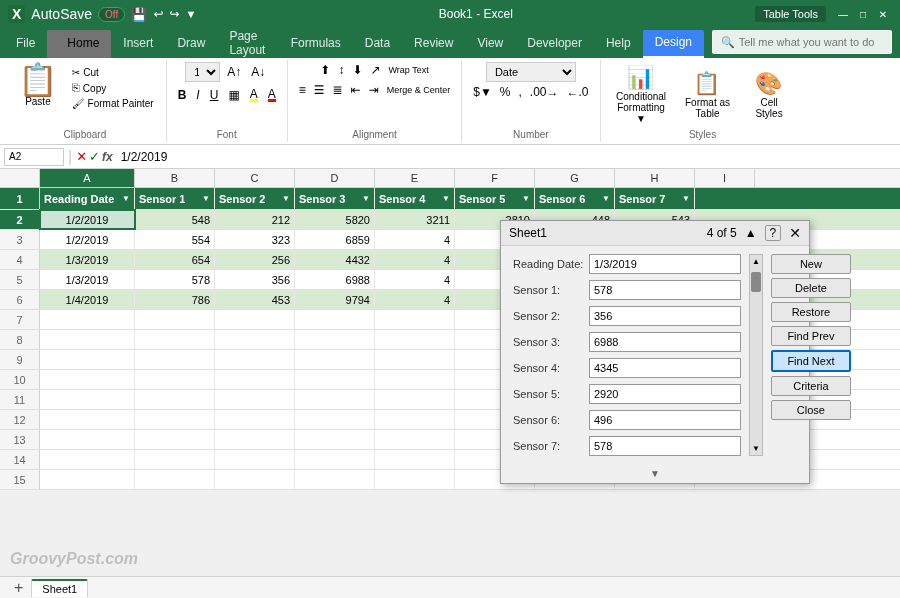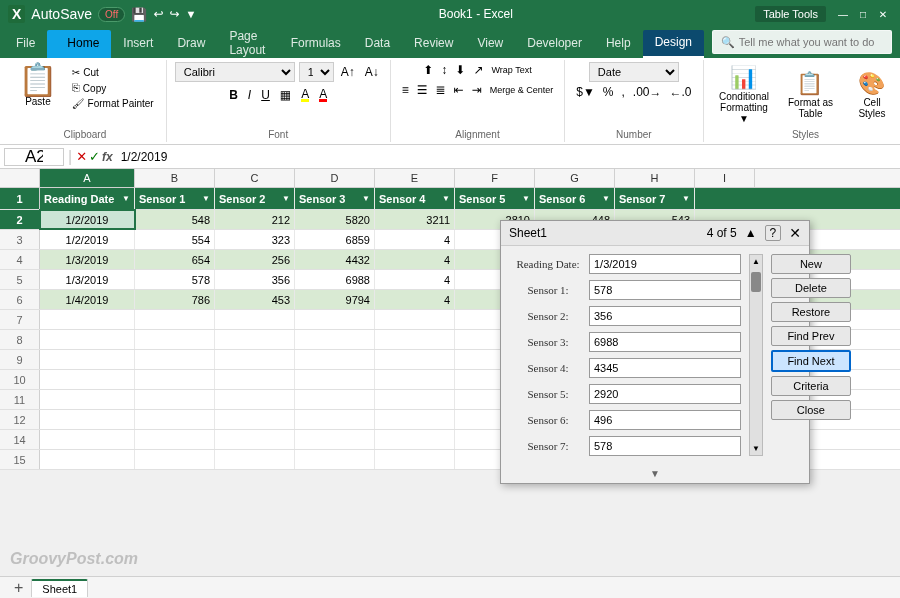--- a/index.html
+++ b/index.html
@@ -14,21 +14,21 @@
       align-items: center;
       padding: 0 8px;
       justify-content: space-between;
     }
     .title-bar-left { display: flex; align-items: center; gap: 6px; font-size: 11px; }
     .title-bar-center { font-size: 12px; font-weight: 500; }
     .autosave-toggle { background: #1a5c38; border: 1px solid #4a9a6a; border-radius: 10px; padding: 1px 6px; font-size: 10px; color: #aaffaa; }
     .window-controls { display: flex; gap: 2px; }
     .win-btn { width: 18px; height: 18px; display: flex; align-items: center; justify-content: center; font-size: 10px; cursor: pointer; border-radius: 2px; }
     .ribbon-tab { padding: 4px 12px 6px; font-size: 12px; cursor: pointer; color: rgba(255,255,255,0.85); border-radius: 2px 2px 0 0; height: 28px; display: flex; align-items: center; }
-    .ribbon-tab.active { background: #0ea5e9; color: #000; font-weight: 500; padding-left: 20px; }
+    .ribbon-tab.active { background: #737373; color: #000; font-weight: 500; padding-left: 20px; }
     .ribbon-content { background: white; display: flex; padding: 4px 8px; gap: 0; min-height: 80px; align-items: stretch; }
     .ribbon-group { display: flex; flex-direction: column; align-items: center; padding: 2px 8px; border-right: 1px solid #e0e0e0; min-width: fit-content; }
     .ribbon-group:last-child { border-right: none; }
     .ribbon-group-label { font-size: 10px; color: #666; margin-top: auto; padding-top: 2px; }
     .ribbon-group-content { display: flex; align-items: center; gap: 4px; flex: 1; }
     .small-btn { font-size: 10px; padding: 1px 4px; cursor: pointer; border-radius: 2px; display: flex; align-items: center; gap: 3px; white-space: nowrap; }
 
     
     .font-row { display: flex; align-items: center; gap: 4px; margin-bottom: 2px; }
     .font-select { border: 1px solid #ccc; padding: 1px 4px; font-size: 11px; width: 120px; height: 20px; }
@@ -36,21 +36,21 @@
     .icon-btn { border: none; background: none; cursor: pointer; padding: 1px 3px; font-size: 12px; border-radius: 2px; }
 
     
     .align-row { display: flex; gap: 2px; margin-bottom: 2px; }
 
     
     .number-dropdown { border: 1px solid #ccc; width: 90px; height: 20px; font-size: 11px; padding: 1px 4px; }
 
     
     .formula-bar { background: white; border-bottom: 1px solid #d0d0d0; display: flex; align-items: center; height: 24px; padding: 0 4px; gap: 4px; }
-    .cell-ref { border: 1px solid #ccc; width: 60px; height: 18px; font-size: 17px; padding: 1px 20px; text-align: right; }
+    .cell-ref { border: 1px solid #ccc; width: 60px; height: 18px; font-size: 10px; padding: 1px 4px; text-align: left; }
     .formula-icons { display: flex; gap: 2px; align-items: center; }
     .formula-input { border: none; flex: 1; font-size: 12px; padding: 1px 4px; outline: none; }
 
     
     .spreadsheet-container { display: flex; flex-direction: column; background: white; flex: 1; }
 
     
     .col-headers { display: flex; background: #f5f5f5; border-bottom: 1px solid #d0d0d0; }
     .row-num-header { width: 40px; min-width: 40px; border-right: 1px solid #d0d0d0; background: #f5f5f5; }
     .col-header { display: flex; align-items: center; justify-content: center; font-size: 11px; color: #333; border-right: 1px solid #d0d0d0; height: 18px; font-weight: normal; }
@@ -98,21 +98,21 @@
       display: flex;
       justify-content: space-between;
       align-items: center;
       font-size: 12px;
       font-weight: 500;
     }
     .dialog-title-right { display: flex; align-items: center; gap: 8px; }
     .dialog-content { padding: 8px 12px; display: flex; gap: 8px; }
     .dialog-fields { flex: 1; display: flex; flex-direction: column; gap: 6px; }
     .dialog-field { display: flex; align-items: center; gap: 6px; }
-    .dialog-field label { width: 70px; text-align: center; font-size: 11px; color: #333; white-space: nowrap; font-family: Liberation Serif, serif; }
+    .dialog-field label { width: 70px; text-align: left; font-size: 11px; color: #333; white-space: nowrap; }
     .dialog-field input { flex: 1; border: 1px solid #999; padding: 2px 4px; font-size: 11px; height: 20px; background: white; }
     .dialog-buttons { display: flex; flex-direction: column; gap: 4px; min-width: 80px; }
     .dialog-btn {
       border: 1px solid #999;
       background: #e8e8e8;
       padding: 3px 8px;
       font-size: 11px;
       cursor: pointer;
       text-align: center;
       border-radius: 2px;
@@ -163,21 +163,21 @@
       <div class="ribbon-tab active">Home</div>
       <div class="ribbon-tab">Insert</div>
       <div class="ribbon-tab">Draw</div>
       <div class="ribbon-tab">Page Layout</div>
       <div class="ribbon-tab">Formulas</div>
       <div class="ribbon-tab">Data</div>
       <div class="ribbon-tab">Review</div>
       <div class="ribbon-tab">View</div>
       <div class="ribbon-tab">Developer</div>
       <div class="ribbon-tab">Help</div>
-      <div class="ribbon-tab" style="background: #0c4a6e; color:white; border-bottom: 2px solid white;">Design</div>
+      <div class="ribbon-tab" style="background: #3b82f6; color:white; border-bottom: 2px solid white;">Design</div>
     </div>
     <div style="display:flex; align-items:center; padding: 4px 8px; gap:4px;">
       <div class="search-box" style="background:rgba(255,255,255,0.9); border:1px solid rgba(255,255,255,0.5); border-radius:2px;">
         <span style="color:#666; font-size:11px;">🔍</span>
         <input type="text" style="border: none; background: transparent; outline: none; font-size: 11px; width: 150px; color: rgb(51, 51, 51);" placeholder="Tell me what you want to do">
       </div>
     </div>
   </div>
 
   <div class="ribbon-content" style="background:white; display:flex; padding:2px 4px; min-height:82px; border-bottom:1px solid #d0d0d0; align-items:stretch; gap:0;">
@@ -202,23 +202,20 @@
             <span>Format Painter</span>
           </div>
         </div>
       </div>
       <div class="ribbon-group-label">Clipboard</div>
     </div>
 
     <div class="ribbon-group">
       <div class="ribbon-group-content" style="display:flex; flex-direction:column; gap:2px;">
         <div class="font-row">
-          <select class="font-select">
-            <option>Calibri</option>
-          </select>
           <select class="font-size-select">
             <option>11</option>
           </select>
           <button class="icon-btn">A↑</button>
           <button class="icon-btn">A↓</button>
         </div>
         <div class="font-row">
           <button class="icon-btn" style="font-weight:bold;">B</button>
           <button class="icon-btn" style="font-style:italic;">I</button>
           <button class="icon-btn" style="text-decoration:underline;">U</button>
@@ -467,20 +464,31 @@
             <div class="cell col-a" style="justify-content: center; text-align: center;"></div>
             <div class="cell col-b"></div>
             <div class="cell col-c"></div>
             <div class="cell col-d"></div>
             <div class="cell col-e"></div>
             <div class="cell col-f"></div>
             <div class="cell col-g"></div>
             <div class="cell col-h"></div>
           </div>
           <div class="grid-row" style="height: 20px;">
+            <div class="row-num">13</div>
+            <div class="cell col-a" style="justify-content: center; text-align: center;"></div>
+            <div class="cell col-b"></div>
+            <div class="cell col-c"></div>
+            <div class="cell col-d"></div>
+            <div class="cell col-e"></div>
+            <div class="cell col-f"></div>
+            <div class="cell col-g"></div>
+            <div class="cell col-h"></div>
+          </div>
+          <div class="grid-row" style="height: 20px;">
             <div class="row-num">14</div>
             <div class="cell col-a" style="justify-content: center; text-align: center;"></div>
             <div class="cell col-b"></div>
             <div class="cell col-c"></div>
             <div class="cell col-d"></div>
             <div class="cell col-e"></div>
             <div class="cell col-f"></div>
             <div class="cell col-g"></div>
             <div class="cell col-h"></div>
           </div>

